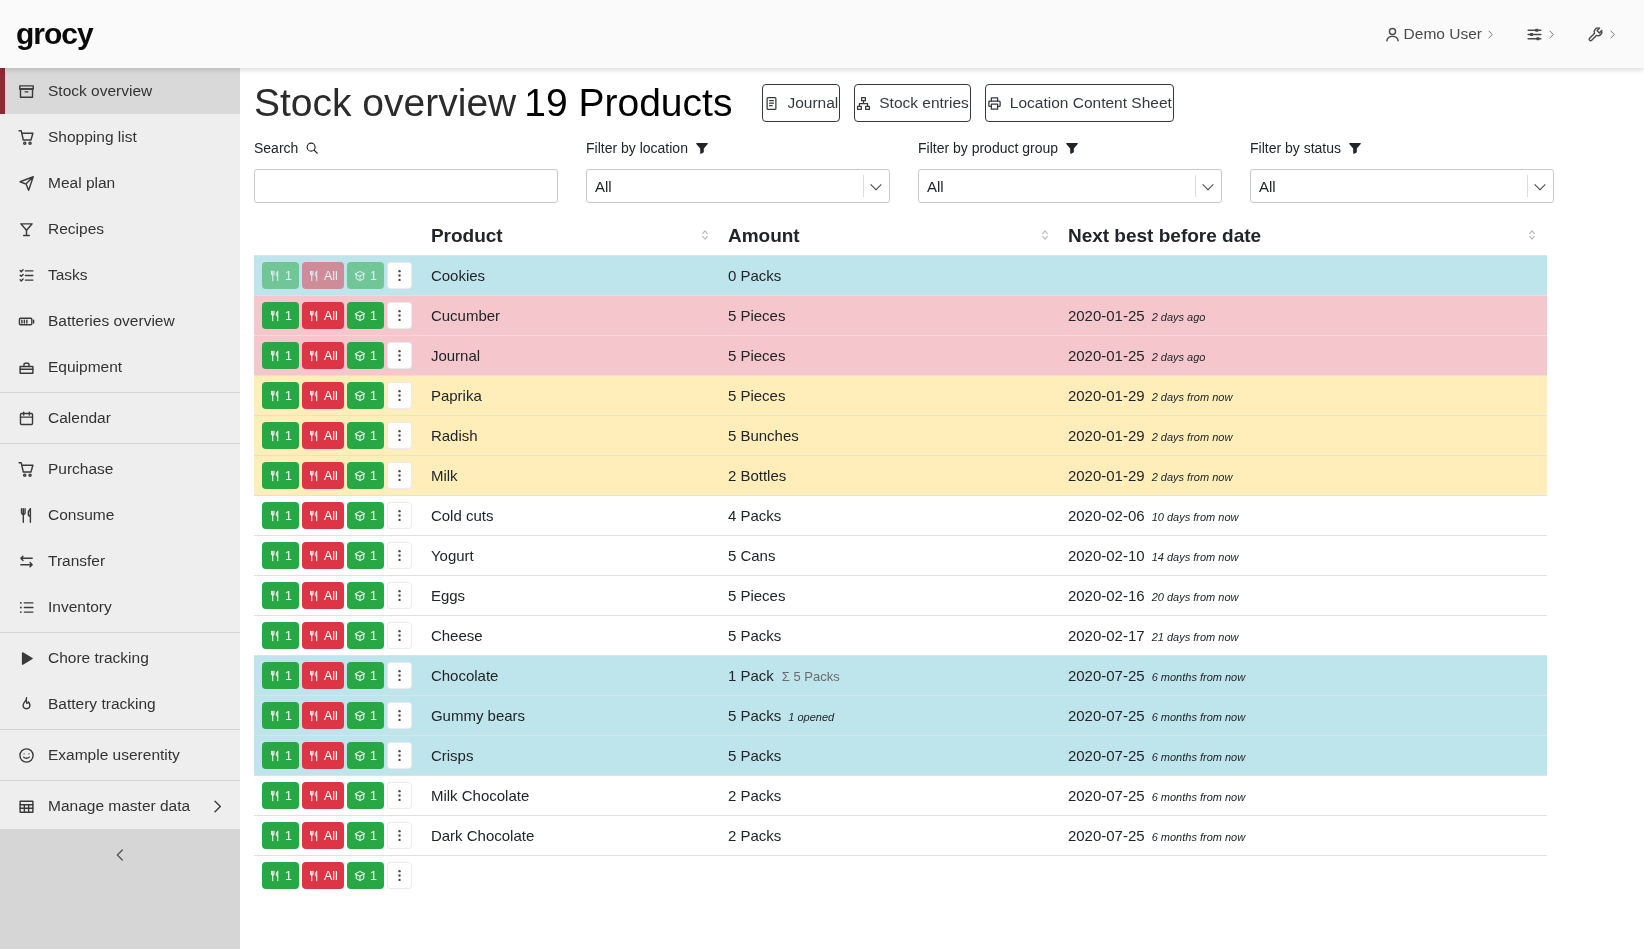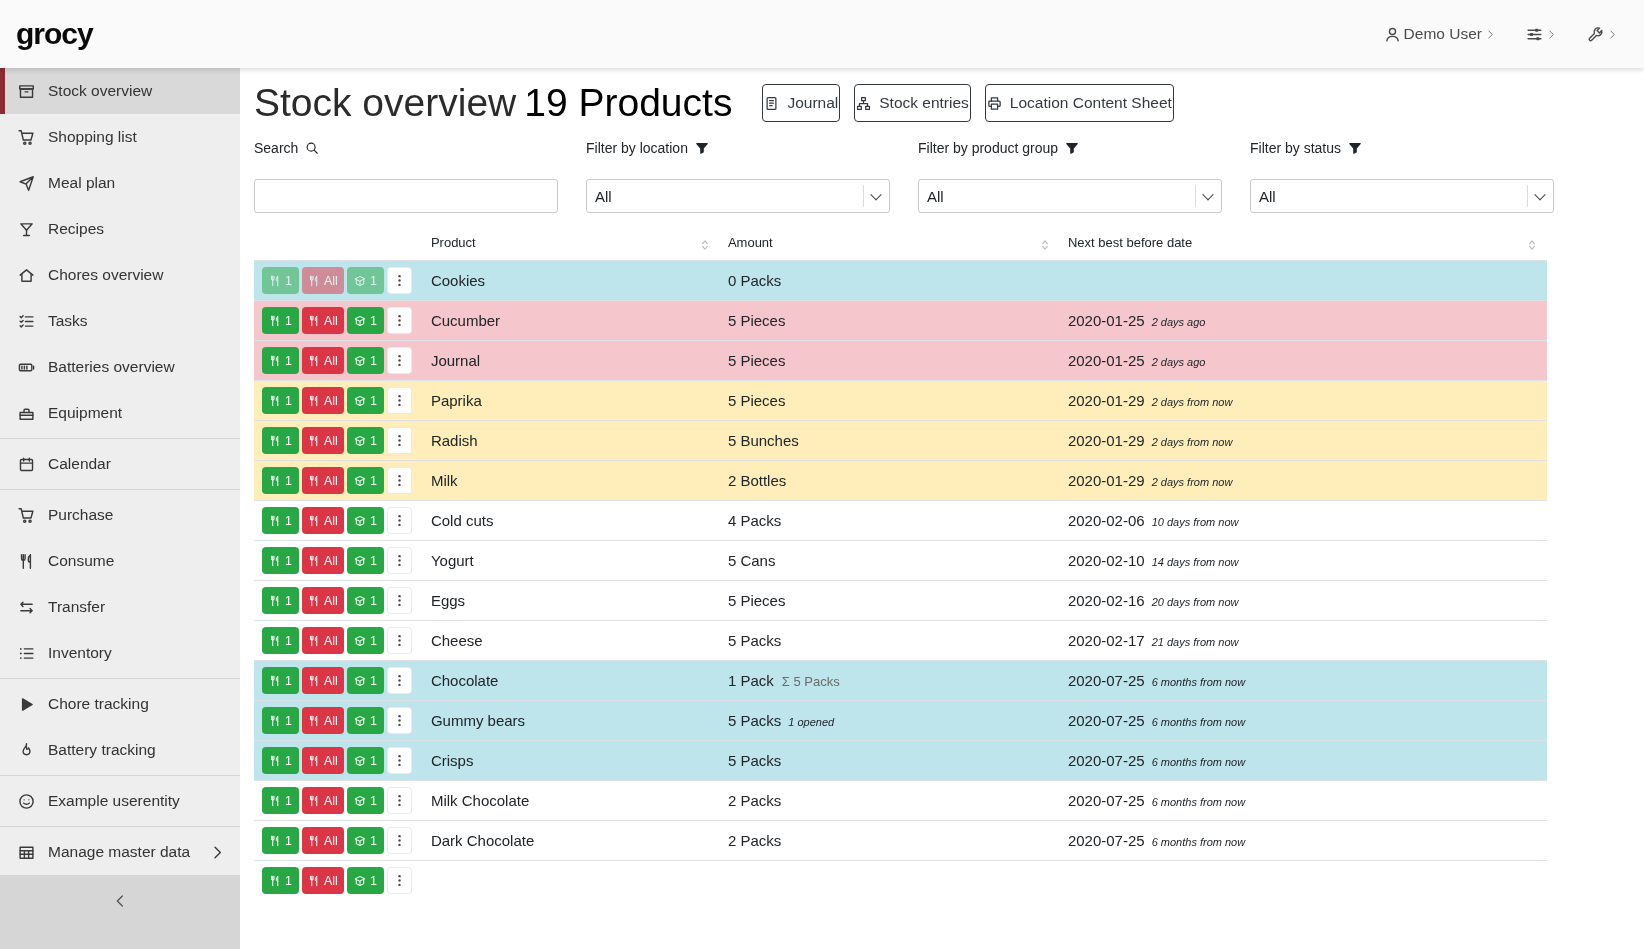--- a/index.html
+++ b/index.html
@@ -51,37 +51,37 @@
   
   .banners { display: flex; gap: 15px; margin-bottom: 26px; }
   .banner { height: 42px; display: inline-flex; align-items: center; padding: 0 17px;
             border-radius: 4px; font-size: 17.5px; cursor: pointer; white-space: nowrap; }
   .banner.warning { background: #ffc107; color: #1b1b1b; }
   .banner.danger  { background: #dc3545; color: #fff; }
   .banner.info    { background: #17a2b8; color: #fff; }
 
   
   .filters { display: grid; grid-template-columns: repeat(4, 304px); column-gap: 28px; margin-bottom: 14px; }
-  .filter label { display: flex; align-items: center; gap: 7px; font-size: 14px; margin-bottom: 23px; color: #212529; }
+  .filter label { display: flex; align-items: center; gap: 7px; font-size: 14px; margin-bottom: 13px; color: #212529; }
   .filter label .ic svg { width: 14px; height: 14px; }
   .text-input { width: 100%; height: 34px; border: 1px solid #c8c8c8; border-radius: 3px;
                 font-size: 15px; padding: 0 8px; font-family: inherit; }
   .select-wrap { position: relative; }
   .select-wrap select { width: 100%; height: 34px; border: 1px solid #c8c8c8; border-radius: 3px;
                         background: #fff; font-size: 15px; padding: 0 32px 0 8px; color: #212529;
                         appearance: none; -webkit-appearance: none; font-family: inherit; cursor: pointer; }
   .select-wrap::before { content: ''; position: absolute; right: 26px; top: 6px; bottom: 6px; width: 1px; background: #dcdcdc; }
   .select-wrap::after { content: ''; position: absolute; right: 10px; top: 50%; width: 7px; height: 7px;
                         border-right: 1.8px solid #444; border-bottom: 1.8px solid #444;
                         transform: translateY(-65%) rotate(45deg); pointer-events: none; }
 
   
   table { width: 1293px; border-collapse: collapse; font-size: 15px; }
-  thead th { text-align: left; padding: 8px; border-bottom: 1px solid #dee2e6; font-weight: normal;
-             font-size: 13px; color: #212529; cursor: pointer; }
+  thead th { text-align: left; padding: 8px; border-bottom: 1px solid #dee2e6; font-weight: bold;
+             font-size: 19px; color: #212529; cursor: pointer; }
   th.w-actions { width: 162px; }
   th.w-product { width: 297px; }
   th.w-amount  { width: 340px; }
   .sort { float: right; color: #b9b9b9; margin-top: 3px; }
   .sort svg { width: 14px; height: 14px; }
   tbody td { padding: 6px 8px; border-top: 1px solid #dee2e6; height: 40px; vertical-align: middle; }
   tr.warning td { background: #ffeeba; }
   tr.danger td  { background: #f5c6cb; }
   tr.info td    { background: #bee5eb; }
   .cell-actions { white-space: nowrap; }
@@ -184,29 +184,20 @@
             <svg viewBox="0 0 24 24">
               <path d="M4 4h16l-8 9z"></path>
               <path d="M12 13v7M8 20.5h8"></path>
             </svg>
           </span>
           <span class="nav-label">Recipes</span>
         </div>
         <div class="nav-item">
           <span class="ic">
             <svg viewBox="0 0 24 24">
-              <path d="M3 11.5L12 4l9 7.5"></path>
-              <path d="M5.5 10.5V20h13v-9.5"></path>
-            </svg>
-          </span>
-          <span class="nav-label">Chores overview</span>
-        </div>
-        <div class="nav-item">
-          <span class="ic">
-            <svg viewBox="0 0 24 24">
               <path d="M10.5 5.5H21M10.5 12H21M10.5 18.5H21"></path>
               <path d="M3 5l1.6 1.6L7.2 4M3 11.5l1.6 1.6 2.6-2.6M3 18l1.6 1.6 2.6-2.6"></path>
             </svg>
           </span>
           <span class="nav-label">Tasks</span>
         </div>
         <div class="nav-item">
           <span class="ic">
             <svg viewBox="0 0 24 24">
               <rect x="2" y="7.5" width="17.5" height="9" rx="1.5"></rect>

